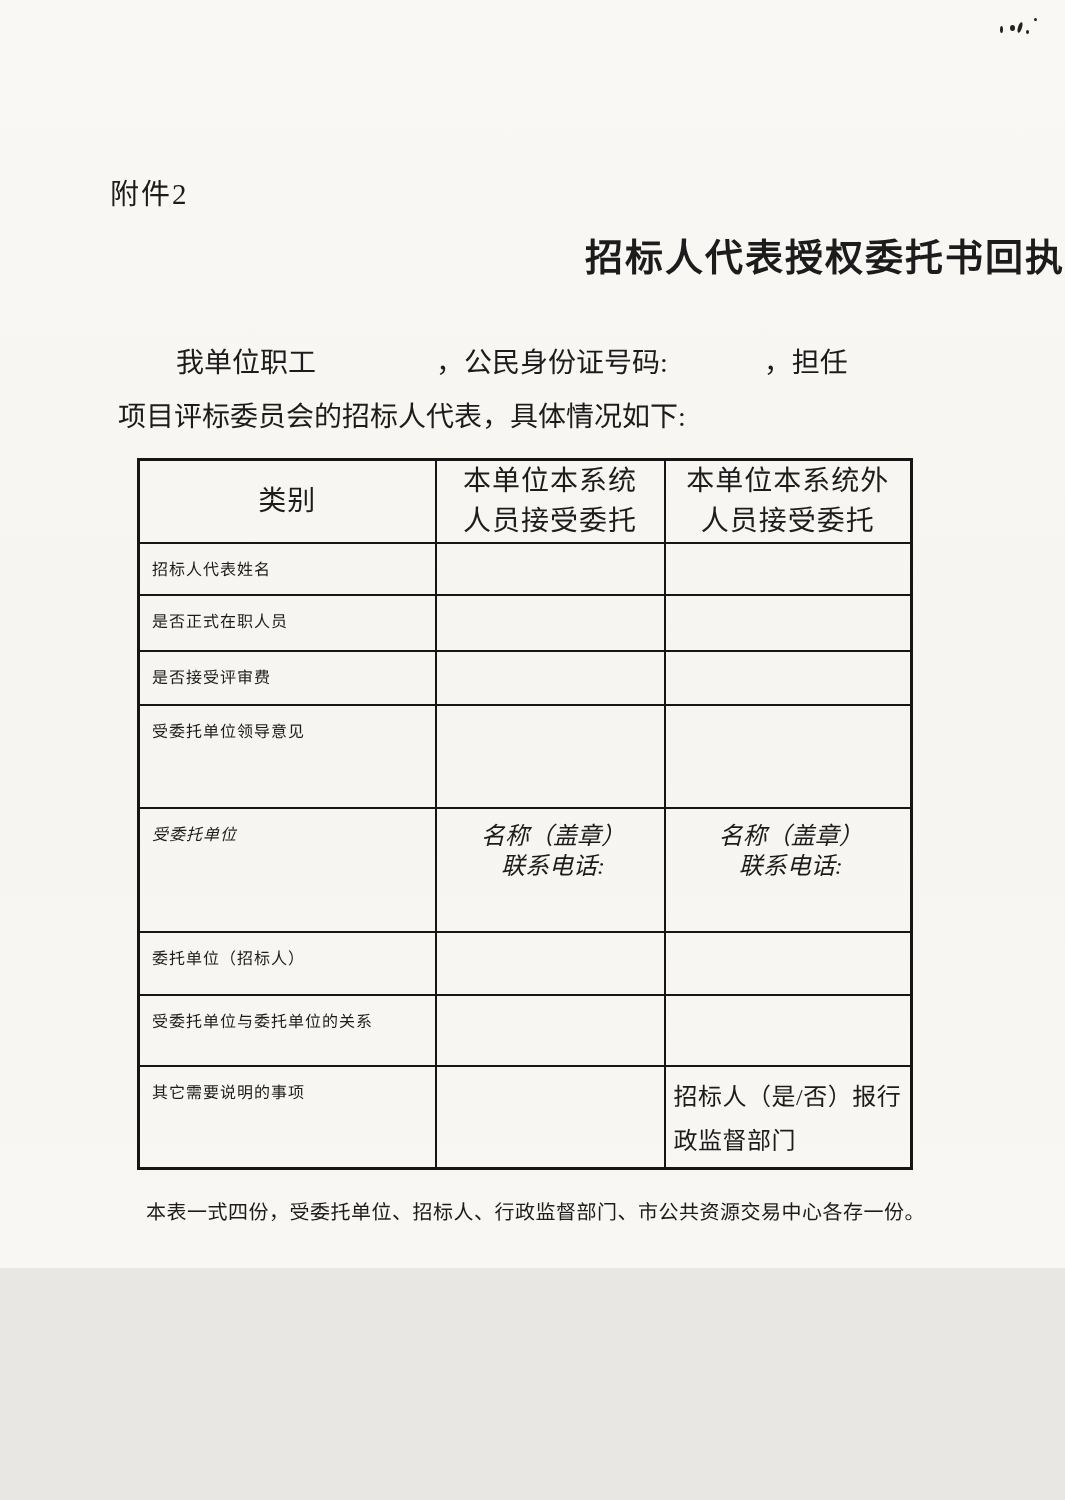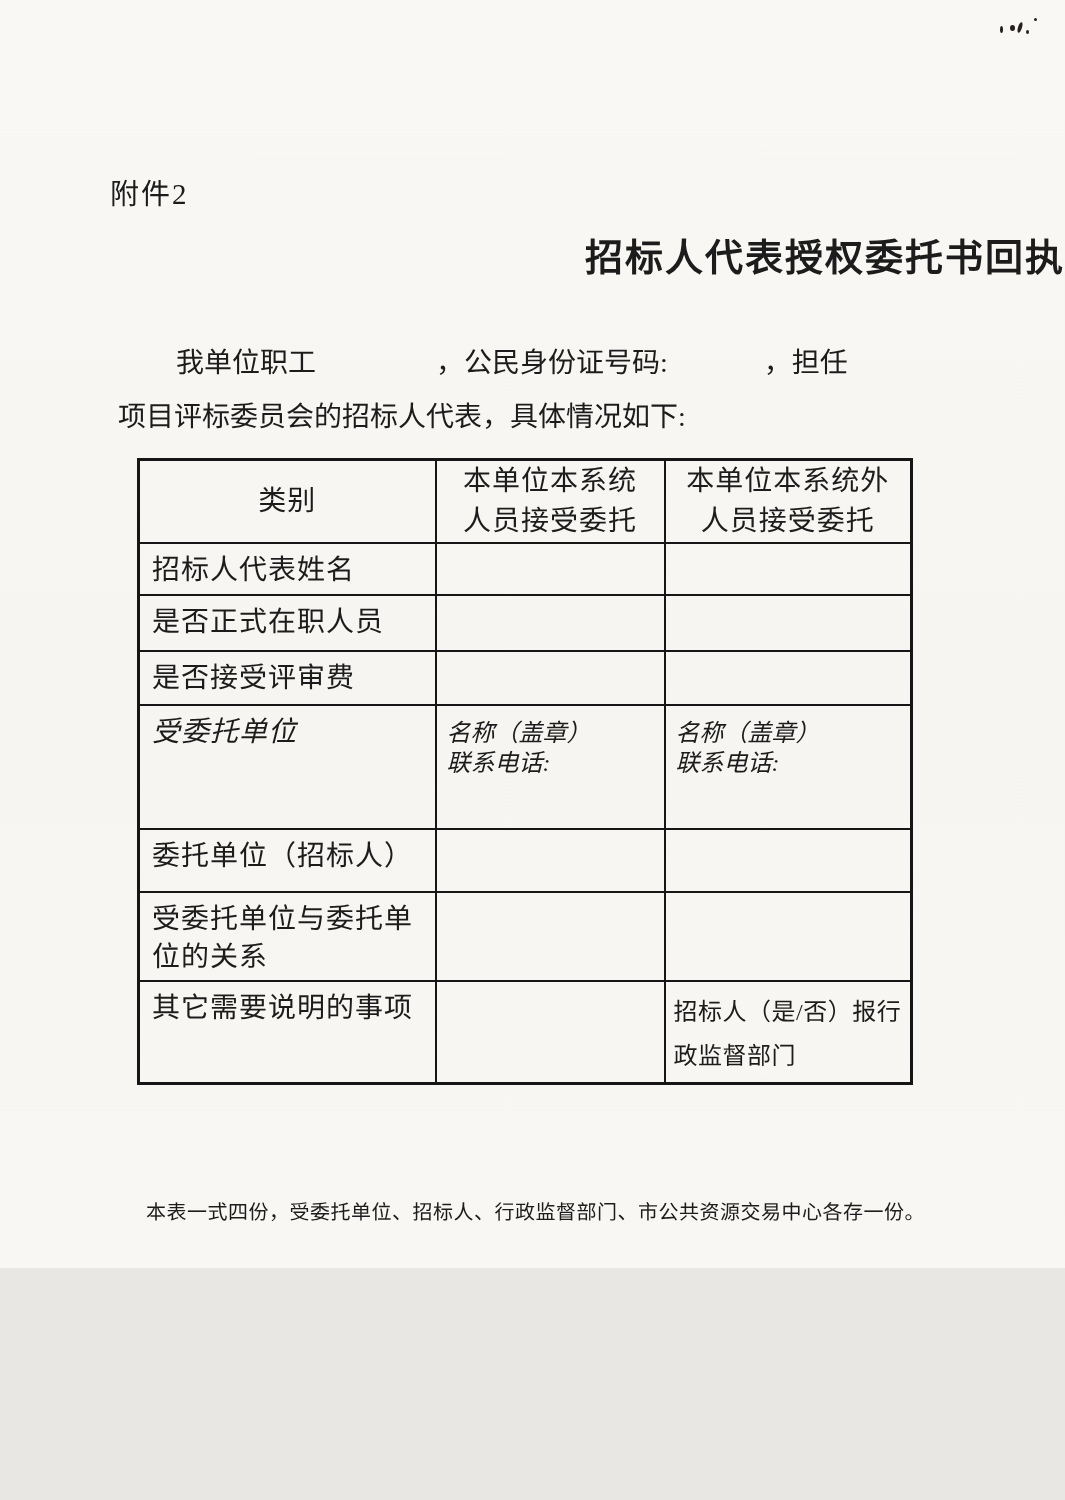--- a/index.html
+++ b/index.html
@@ -96,21 +96,21 @@
 
   .auth-table th {
     font-size: 28px;
     line-height: 40px;
     text-align: center;
     vertical-align: middle;
     white-space: pre-line;
     letter-spacing: 1px;
   }
   td.row-label {
-    font-size: 28px;
+    font-size: 16px;
     line-height: 38px;
     letter-spacing: 1px;
     padding: 7px 6px 4px 12px;
   }
   tr.h-head { height: 83px; }
   tr.h-r1 { height: 52px; }
   tr.h-r2 { height: 56px; }
   tr.h-r3 { height: 54px; }
   tr.h-r4 { height: 103px; }
   tr.h-r5 { height: 124px; font-style: italic; }
@@ -123,20 +123,21 @@
     line-height: 30px;
     padding: 0;
   }
   .entrusted-inner {
     display: flex;
     flex-direction: column;
     justify-content: space-between;
     height: 100%;
     box-sizing: border-box;
     padding: 12px 4px 14px 10px;
+    align-items: center;
   }
   td.cell-note {
     font-size: 24px;
     line-height: 44px;
     padding: 8px 4px 4px 8px;
     letter-spacing: 0.5px;
   }
 
   .footer-note {
     position: absolute;
@@ -202,20 +203,25 @@
         <td></td>
         <td></td>
       </tr>
       <tr class="h-r2">
         <td class="row-label">是否正式在职人员</td>
         <td></td>
         <td></td>
       </tr>
       <tr class="h-r3">
         <td class="row-label">是否接受评审费</td>
+        <td></td>
+        <td></td>
+      </tr>
+      <tr class="h-r4">
+        <td class="row-label">受委托单位领导意见</td>
         <td></td>
         <td></td>
       </tr>
       <tr class="h-r5">
         <td class="row-label">受委托单位</td>
         <td class="cell-entrusted">
           <div class="entrusted-inner">
             <span>名称（盖章）</span>
             <span>联系电话:</span>
           </div>

